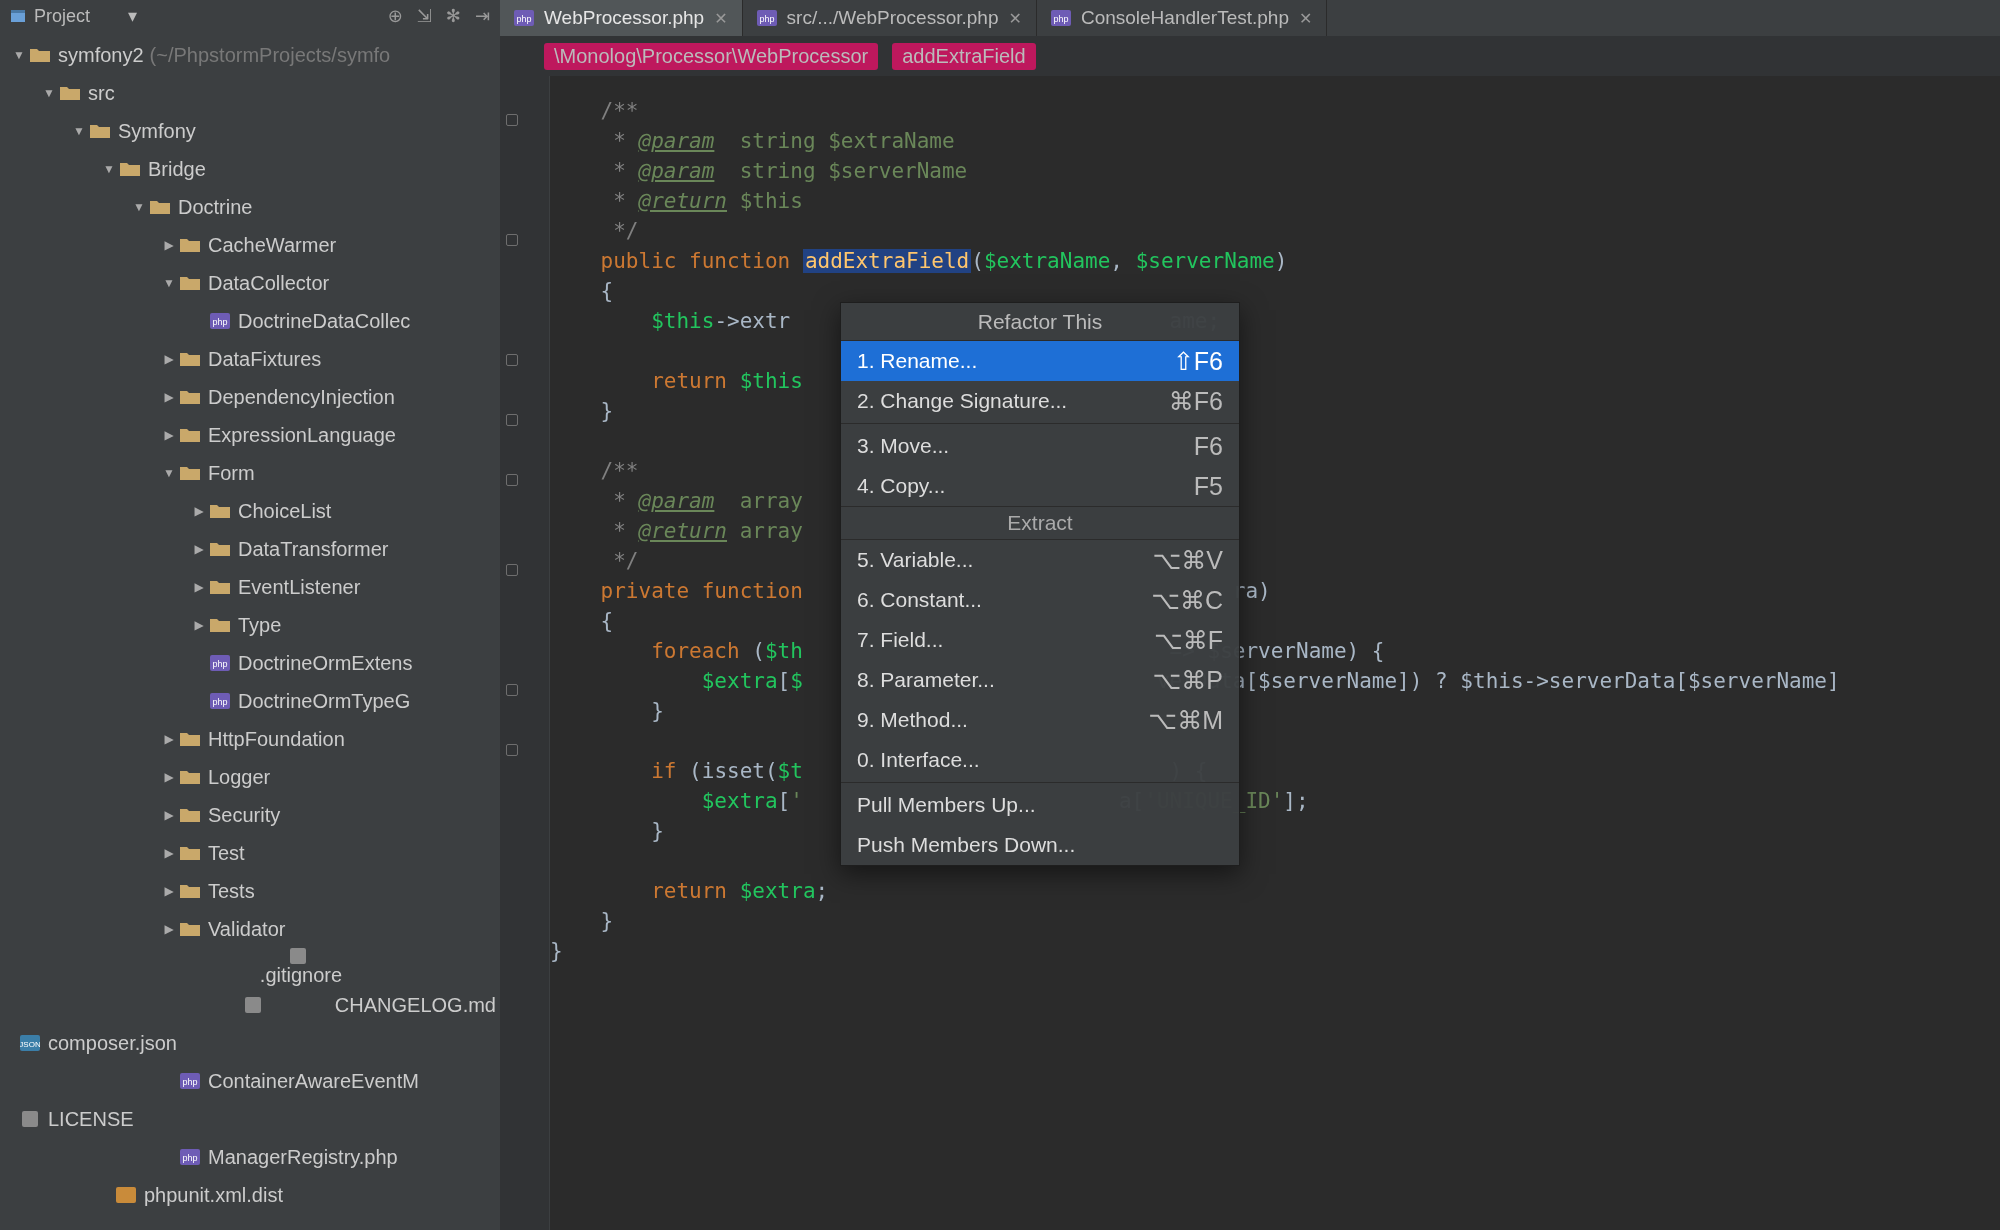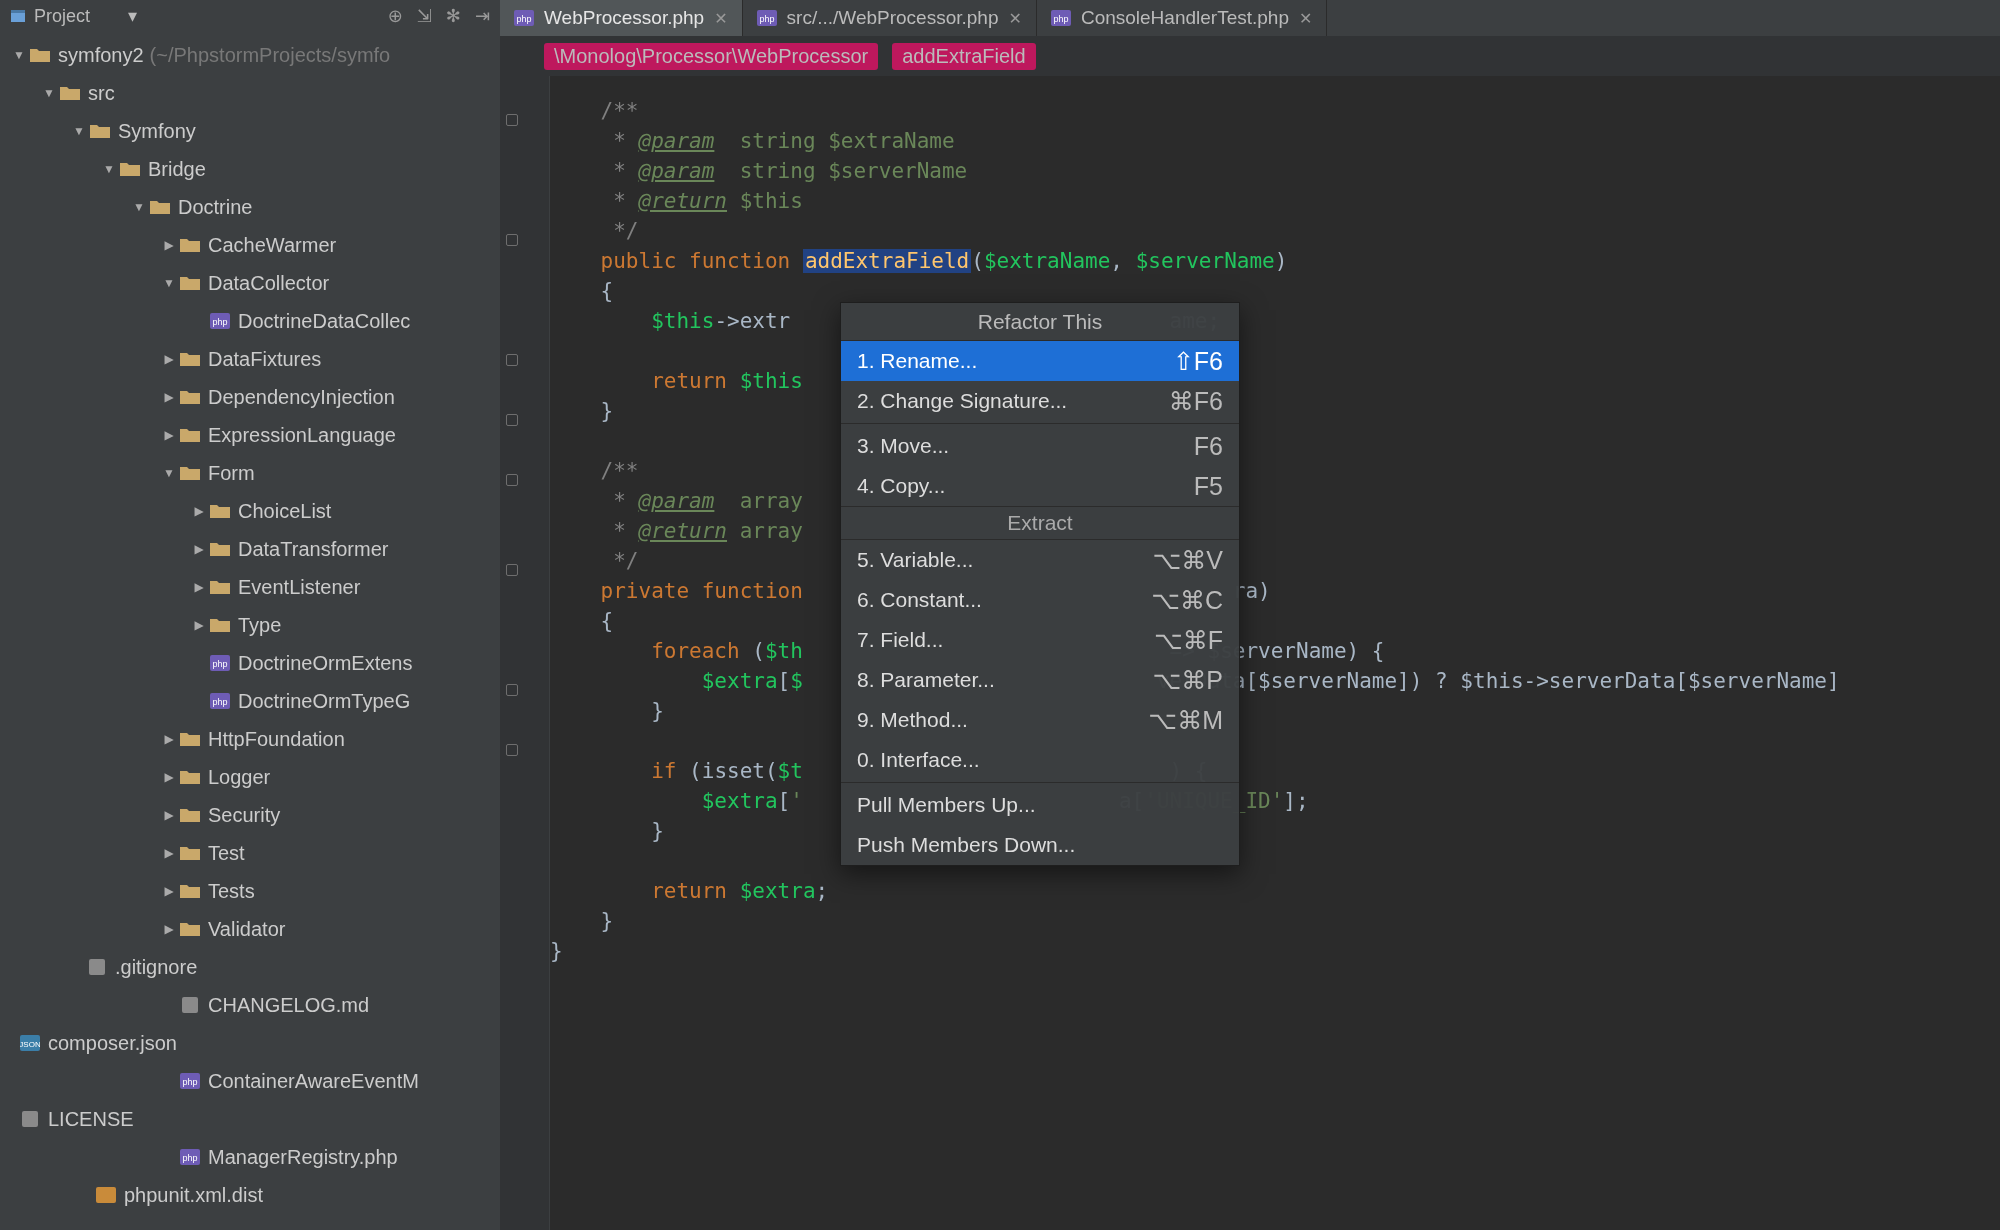--- a/index.html
+++ b/index.html
@@ -283,30 +283,30 @@
       </div>
       <div class="node" style="padding-left: 160px;">
         <span class="tw" style="font-size:12px;color:#aaa">▶</span>
         <span class="ic">
           <svg width="20" height="16">
             <path d="M0 2h7l2 2h11v11H0z" fill="#c9a86a"></path>
           </svg>
         </span>
         <span class="lbl">Validator</span>
       </div>
-      <div class="node" style="padding-left: 67px;">
+      <div class="node" style="padding-left: 100px; flex-direction: column;">
         <span class="tw" style="font-size:12px;color:#aaa"></span>
         <span class="ic">
           <svg width="20" height="16">
             <rect width="16" height="16" x="2" rx="2" fill="#8a8a8a"></rect>
           </svg>
         </span>
         <span class="lbl">.gitignore</span>
       </div>
-      <div class="node" style="padding-left: 160px;">
+      <div class="node" style="padding-left: 160px; justify-content: space-between;">
         <span class="tw" style="font-size:12px;color:#aaa"></span>
         <span class="ic">
           <svg width="20" height="16">
             <rect width="16" height="16" x="2" rx="2" fill="#8a8a8a"></rect>
           </svg>
         </span>
         <span class="lbl">CHANGELOG.md</span>
       </div>
       <div class="node" style="">
         <span class="tw" style="font-size:12px;color:#aaa"></span>
@@ -340,21 +340,21 @@
       <div class="node" style="padding-left: 160px;">
         <span class="tw" style="font-size:12px;color:#aaa"></span>
         <span class="ic">
           <svg width="20" height="16">
             <rect width="20" height="16" rx="2" fill="#6e5cb5"></rect>
             <text x="10" y="12" font-size="9" fill="#fff" text-anchor="middle" font-family="sans-serif">php</text>
           </svg>
         </span>
         <span class="lbl">ManagerRegistry.php</span>
       </div>
-      <div class="node" style="padding-left: 76px;">
+      <div class="node" style="padding-left: 96px;">
         <span class="tw" style="font-size:12px;color:#aaa"></span>
         <span class="ic">
           <svg width="20" height="16">
             <rect width="20" height="16" rx="2" fill="#c98b3a"></rect>
           </svg>
         </span>
         <span class="lbl">phpunit.xml.dist</span>
       </div>
     </div>
 </div>

